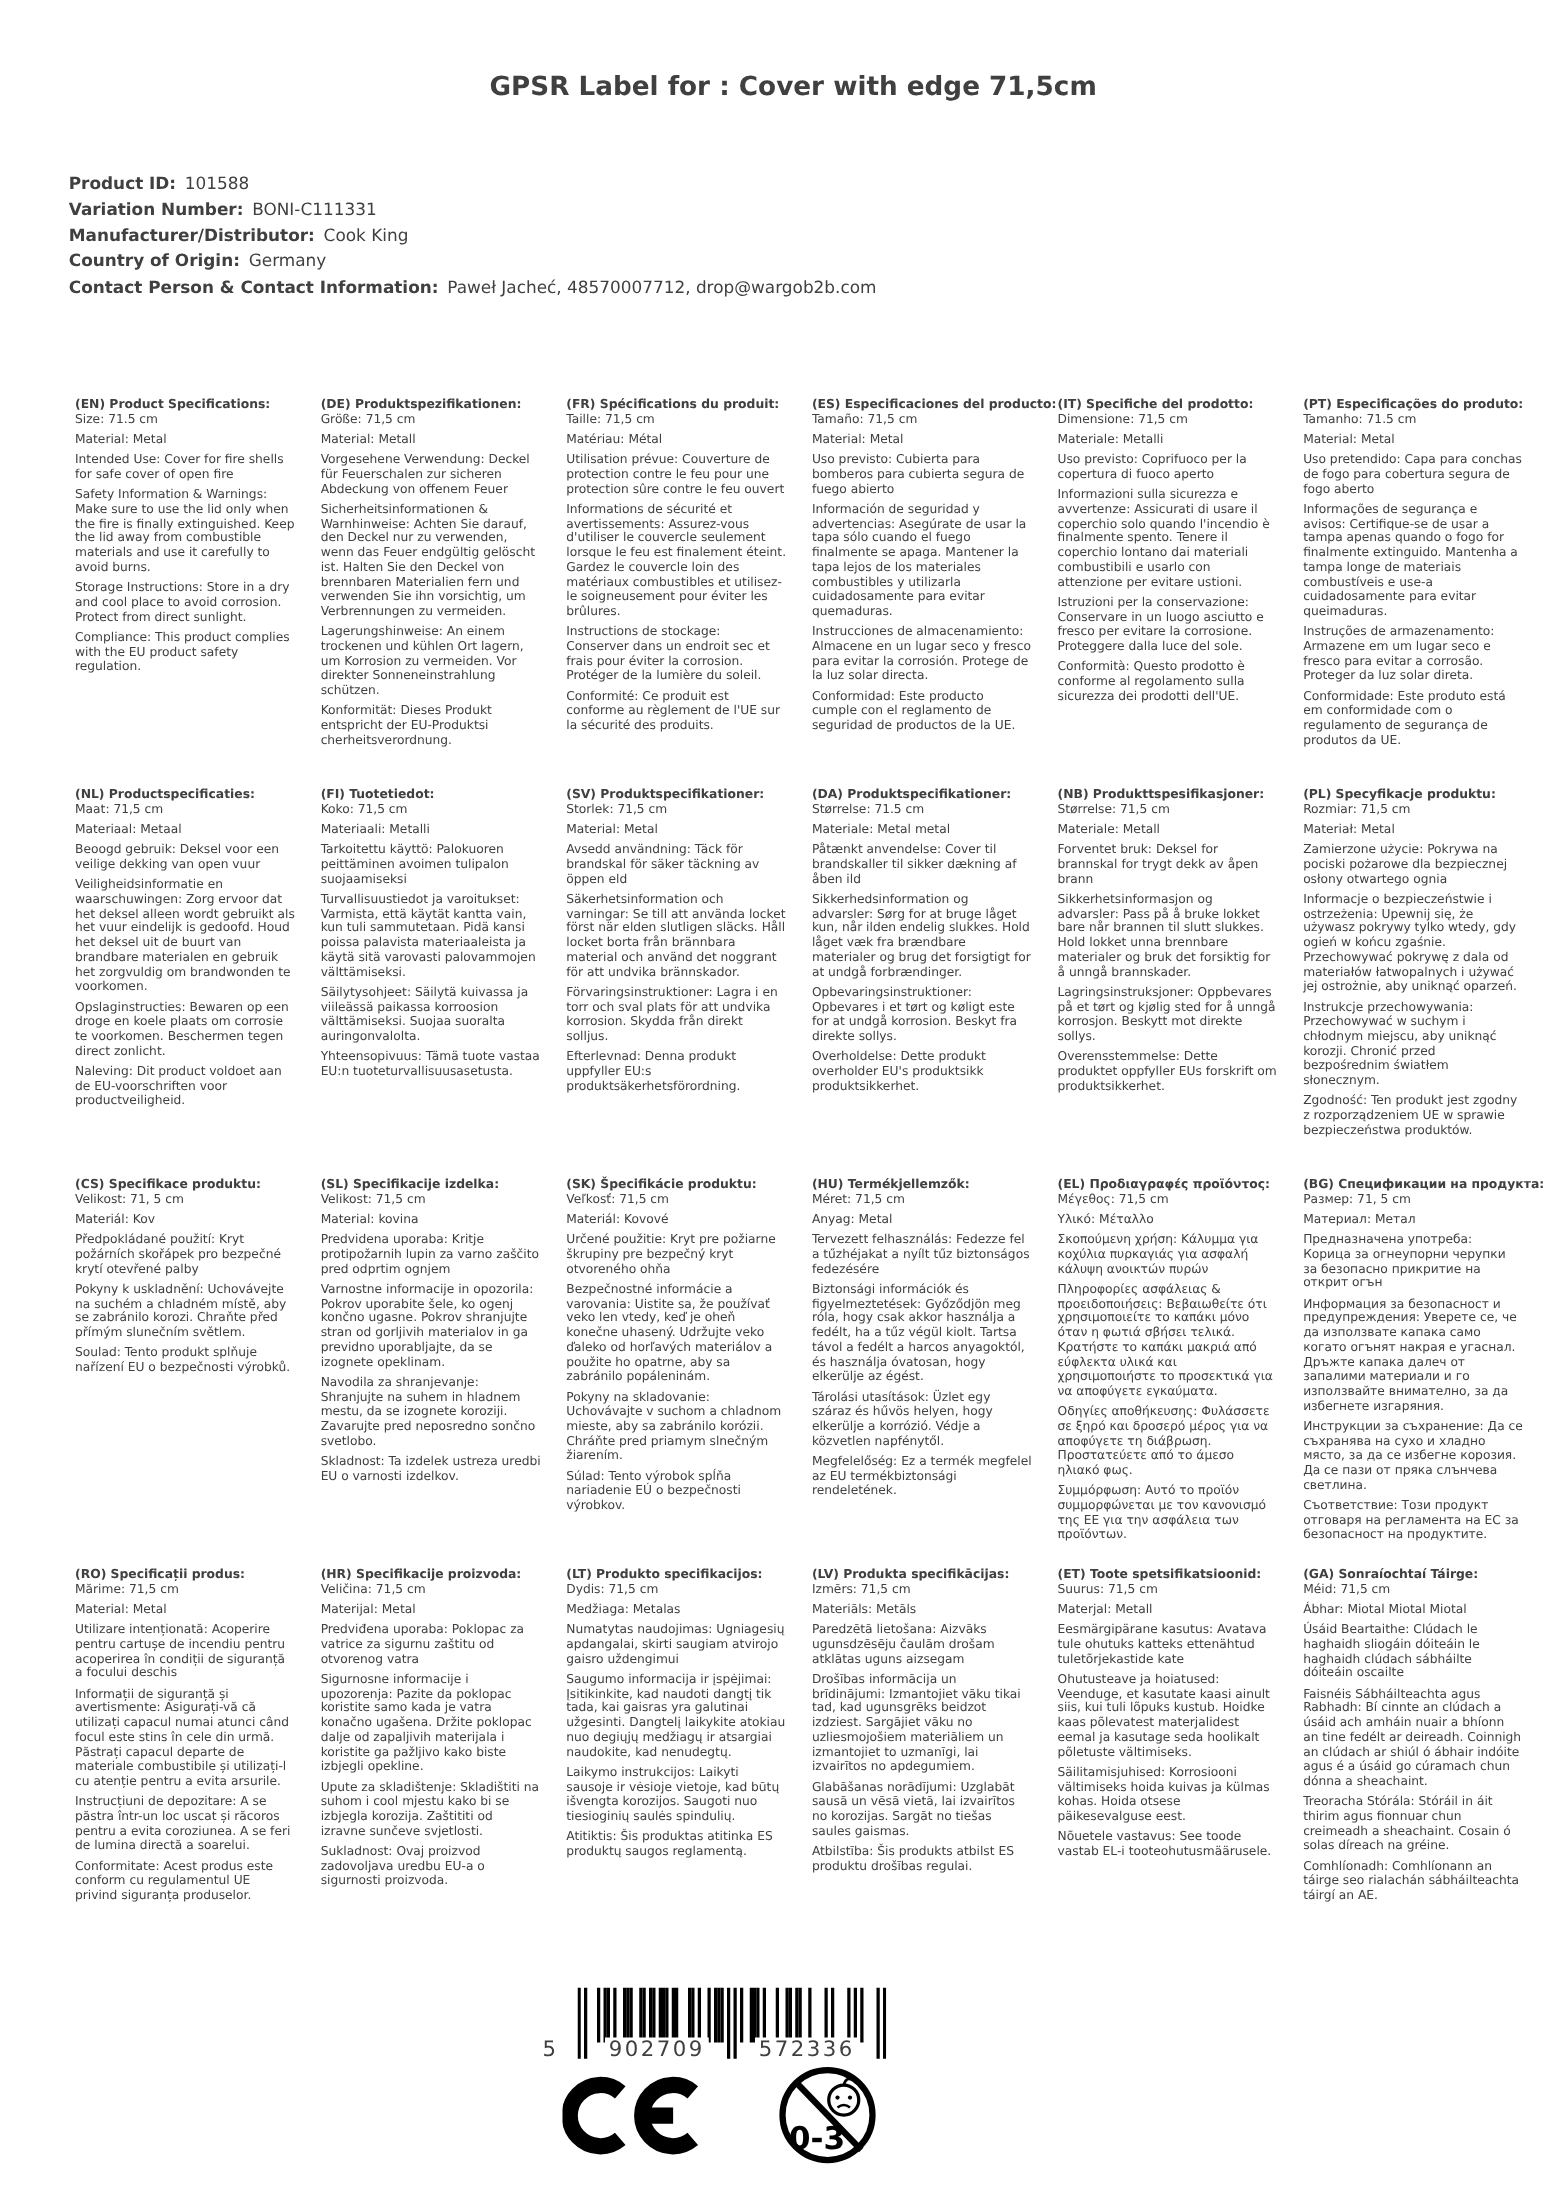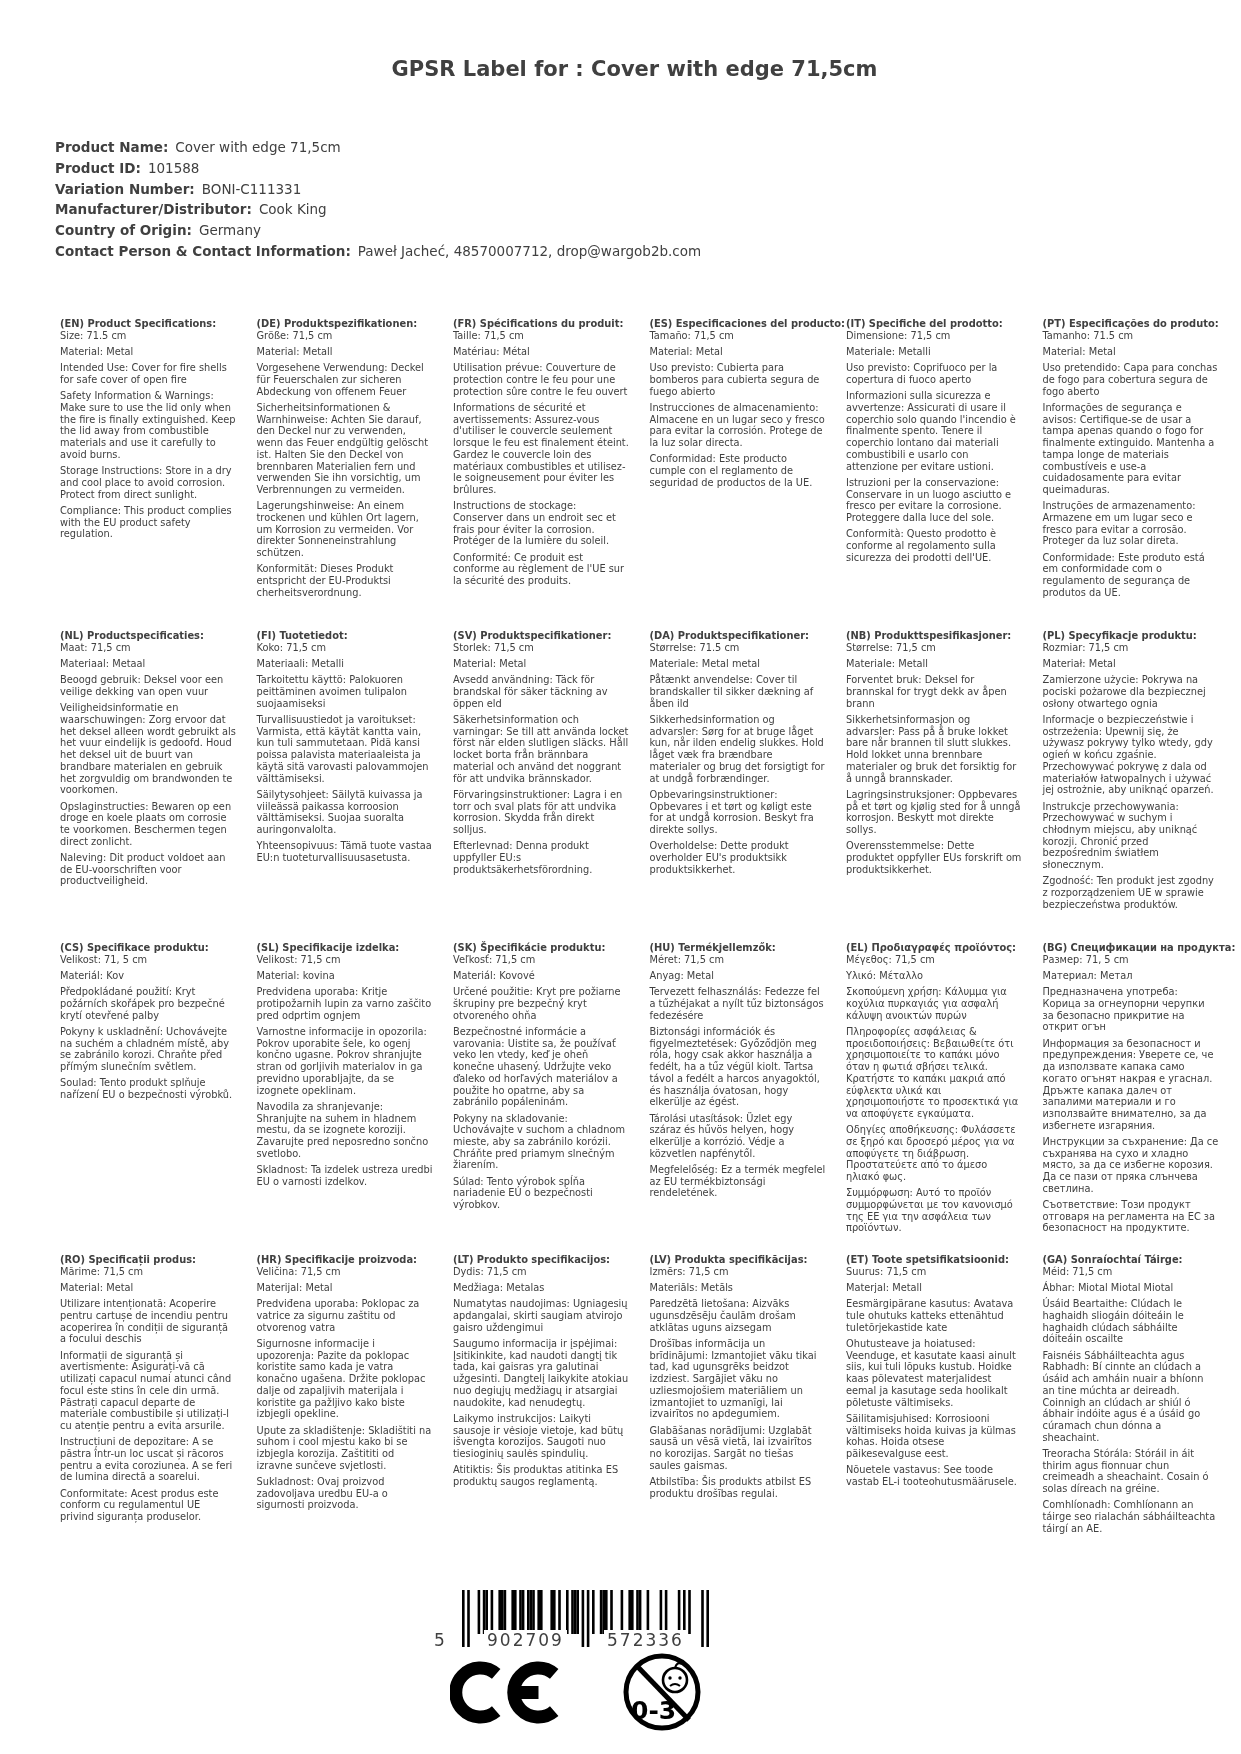--- a/index.html
+++ b/index.html
@@ -31,21 +31,20 @@
   .age-mark { position:absolute; left:622px; top:1652px; }
 </style>
 </head>
 <body>
 
 <div class="page">
 
   <h1 class="title">GPSR Label for : Cover with edge 71,5cm</h1>
 
   <div class="product-info" id="product-info">
-      <div><span class="info-label">Product Name:</span><span class="info-value">Cover with edge 71,5cm</span></div>
       <div><span class="info-label">Product ID:</span><span class="info-value">101588</span></div>
       <div><span class="info-label">Variation Number:</span><span class="info-value">BONI-C111331</span></div>
       <div><span class="info-label">Manufacturer/Distributor:</span><span class="info-value">Cook King</span></div>
       <div><span class="info-label">Country of Origin:</span><span class="info-value">Germany</span></div>
       <div><span class="info-label">Contact Person &amp; Contact Information:</span><span class="info-value">Paweł Jacheć, 48570007712, drop@wargob2b.com</span></div>
     </div>
 
   <div class="lang-grid" id="lang-grid">
       <div class="lang-block">
         <h3>(EN) Product Specifications:</h3>
@@ -72,20 +71,21 @@
         <p>Utilisation prévue: Couverture de protection contre le feu pour une protection sûre contre le feu ouvert</p>
         <p>Informations de sécurité et avertissements: Assurez-vous d'utiliser le couvercle seulement lorsque le feu est finalement éteint. Gardez le couvercle loin des matériaux combustibles et utilisez-le soigneusement pour éviter les brûlures.</p>
         <p>Instructions de stockage: Conserver dans un endroit sec et frais pour éviter la corrosion. Protéger de la lumière du soleil.</p>
         <p>Conformité: Ce produit est conforme au règlement de l'UE sur la sécurité des produits.</p>
       </div>
       <div class="lang-block">
         <h3>(ES) Especificaciones del producto:</h3>
         <p>Tamaño: 71,5 cm</p>
         <p>Material: Metal</p>
         <p>Uso previsto: Cubierta para bomberos para cubierta segura de fuego abierto</p>
+        <p>Información de seguridad y advertencias: Asegúrate de usar la tapa sólo cuando el fuego finalmente se apaga. Mantener la tapa lejos de los materiales combustibles y utilizarla cuidadosamente para evitar quemaduras.</p>
         <p>Instrucciones de almacenamiento: Almacene en un lugar seco y fresco para evitar la corrosión. Protege de la luz solar directa.</p>
         <p>Conformidad: Este producto cumple con el reglamento de seguridad de productos de la UE.</p>
       </div>
       <div class="lang-block">
         <h3>(IT) Specifiche del prodotto:</h3>
         <p>Dimensione: 71,5 cm</p>
         <p>Materiale: Metalli</p>
         <p>Uso previsto: Coprifuoco per la copertura di fuoco aperto</p>
         <p>Informazioni sulla sicurezza e avvertenze: Assicurati di usare il coperchio solo quando l'incendio è finalmente spento. Tenere il coperchio lontano dai materiali combustibili e usarlo con attenzione per evitare ustioni.</p>
         <p>Istruzioni per la conservazione: Conservare in un luogo asciutto e fresco per evitare la corrosione. Proteggere dalla luce del sole.</p>
@@ -250,21 +250,21 @@
         <p>Eesmärgipärane kasutus: Avatava tule ohutuks katteks ettenähtud tuletõrjekastide kate</p>
         <p>Ohutusteave ja hoiatused: Veenduge, et kasutate kaasi ainult siis, kui tuli lõpuks kustub. Hoidke kaas põlevatest materjalidest eemal ja kasutage seda hoolikalt põletuste vältimiseks.</p>
         <p>Säilitamisjuhised: Korrosiooni vältimiseks hoida kuivas ja külmas kohas. Hoida otsese päikesevalguse eest.</p>
         <p>Nõuetele vastavus: See toode vastab EL-i tooteohutusmäärusele.</p>
       </div>
       <div class="lang-block">
         <h3>(GA) Sonraíochtaí Táirge:</h3>
         <p>Méid: 71,5 cm</p>
         <p>Ábhar: Miotal Miotal Miotal</p>
         <p>Úsáid Beartaithe: Clúdach le haghaidh sliogáin dóiteáin le haghaidh clúdach sábháilte dóiteáin oscailte</p>
-        <p>Faisnéis Sábháilteachta agus Rabhadh: Bí cinnte an clúdach a úsáid ach amháin nuair a bhíonn an tine múchta ar deireadh. Coinnigh an clúdach ar shiúl ó ábhair indóite agus é a úsáid go cúramach chun dónna a sheachaint.</p>
+        <p>Faisnéis Sábháilteachta agus Rabhadh: Bí cinnte an clúdach a úsáid ach amháin nuair a bhíonn an tine fedélt ar deireadh. Coinnigh an clúdach ar shiúl ó ábhair indóite agus é a úsáid go cúramach chun dónna a sheachaint.</p>
         <p>Treoracha Stórála: Stóráil in áit thirim agus fionnuar chun creimeadh a sheachaint. Cosain ó solas díreach na gréine.</p>
         <p>Comhlíonadh: Comhlíonann an táirge seo rialachán sábháilteachta táirgí an AE.</p>
       </div>
     </div>
 
   <div class="barcode">
     <svg id="bc-svg" width="247" height="58">
         <rect x="0" y="0" width="2.6" height="57" fill="#000"></rect>
         <rect x="5.2" y="0" width="2.6" height="57" fill="#000"></rect>
         <rect x="15.6" y="0" width="2.6" height="44" fill="#000"></rect>

